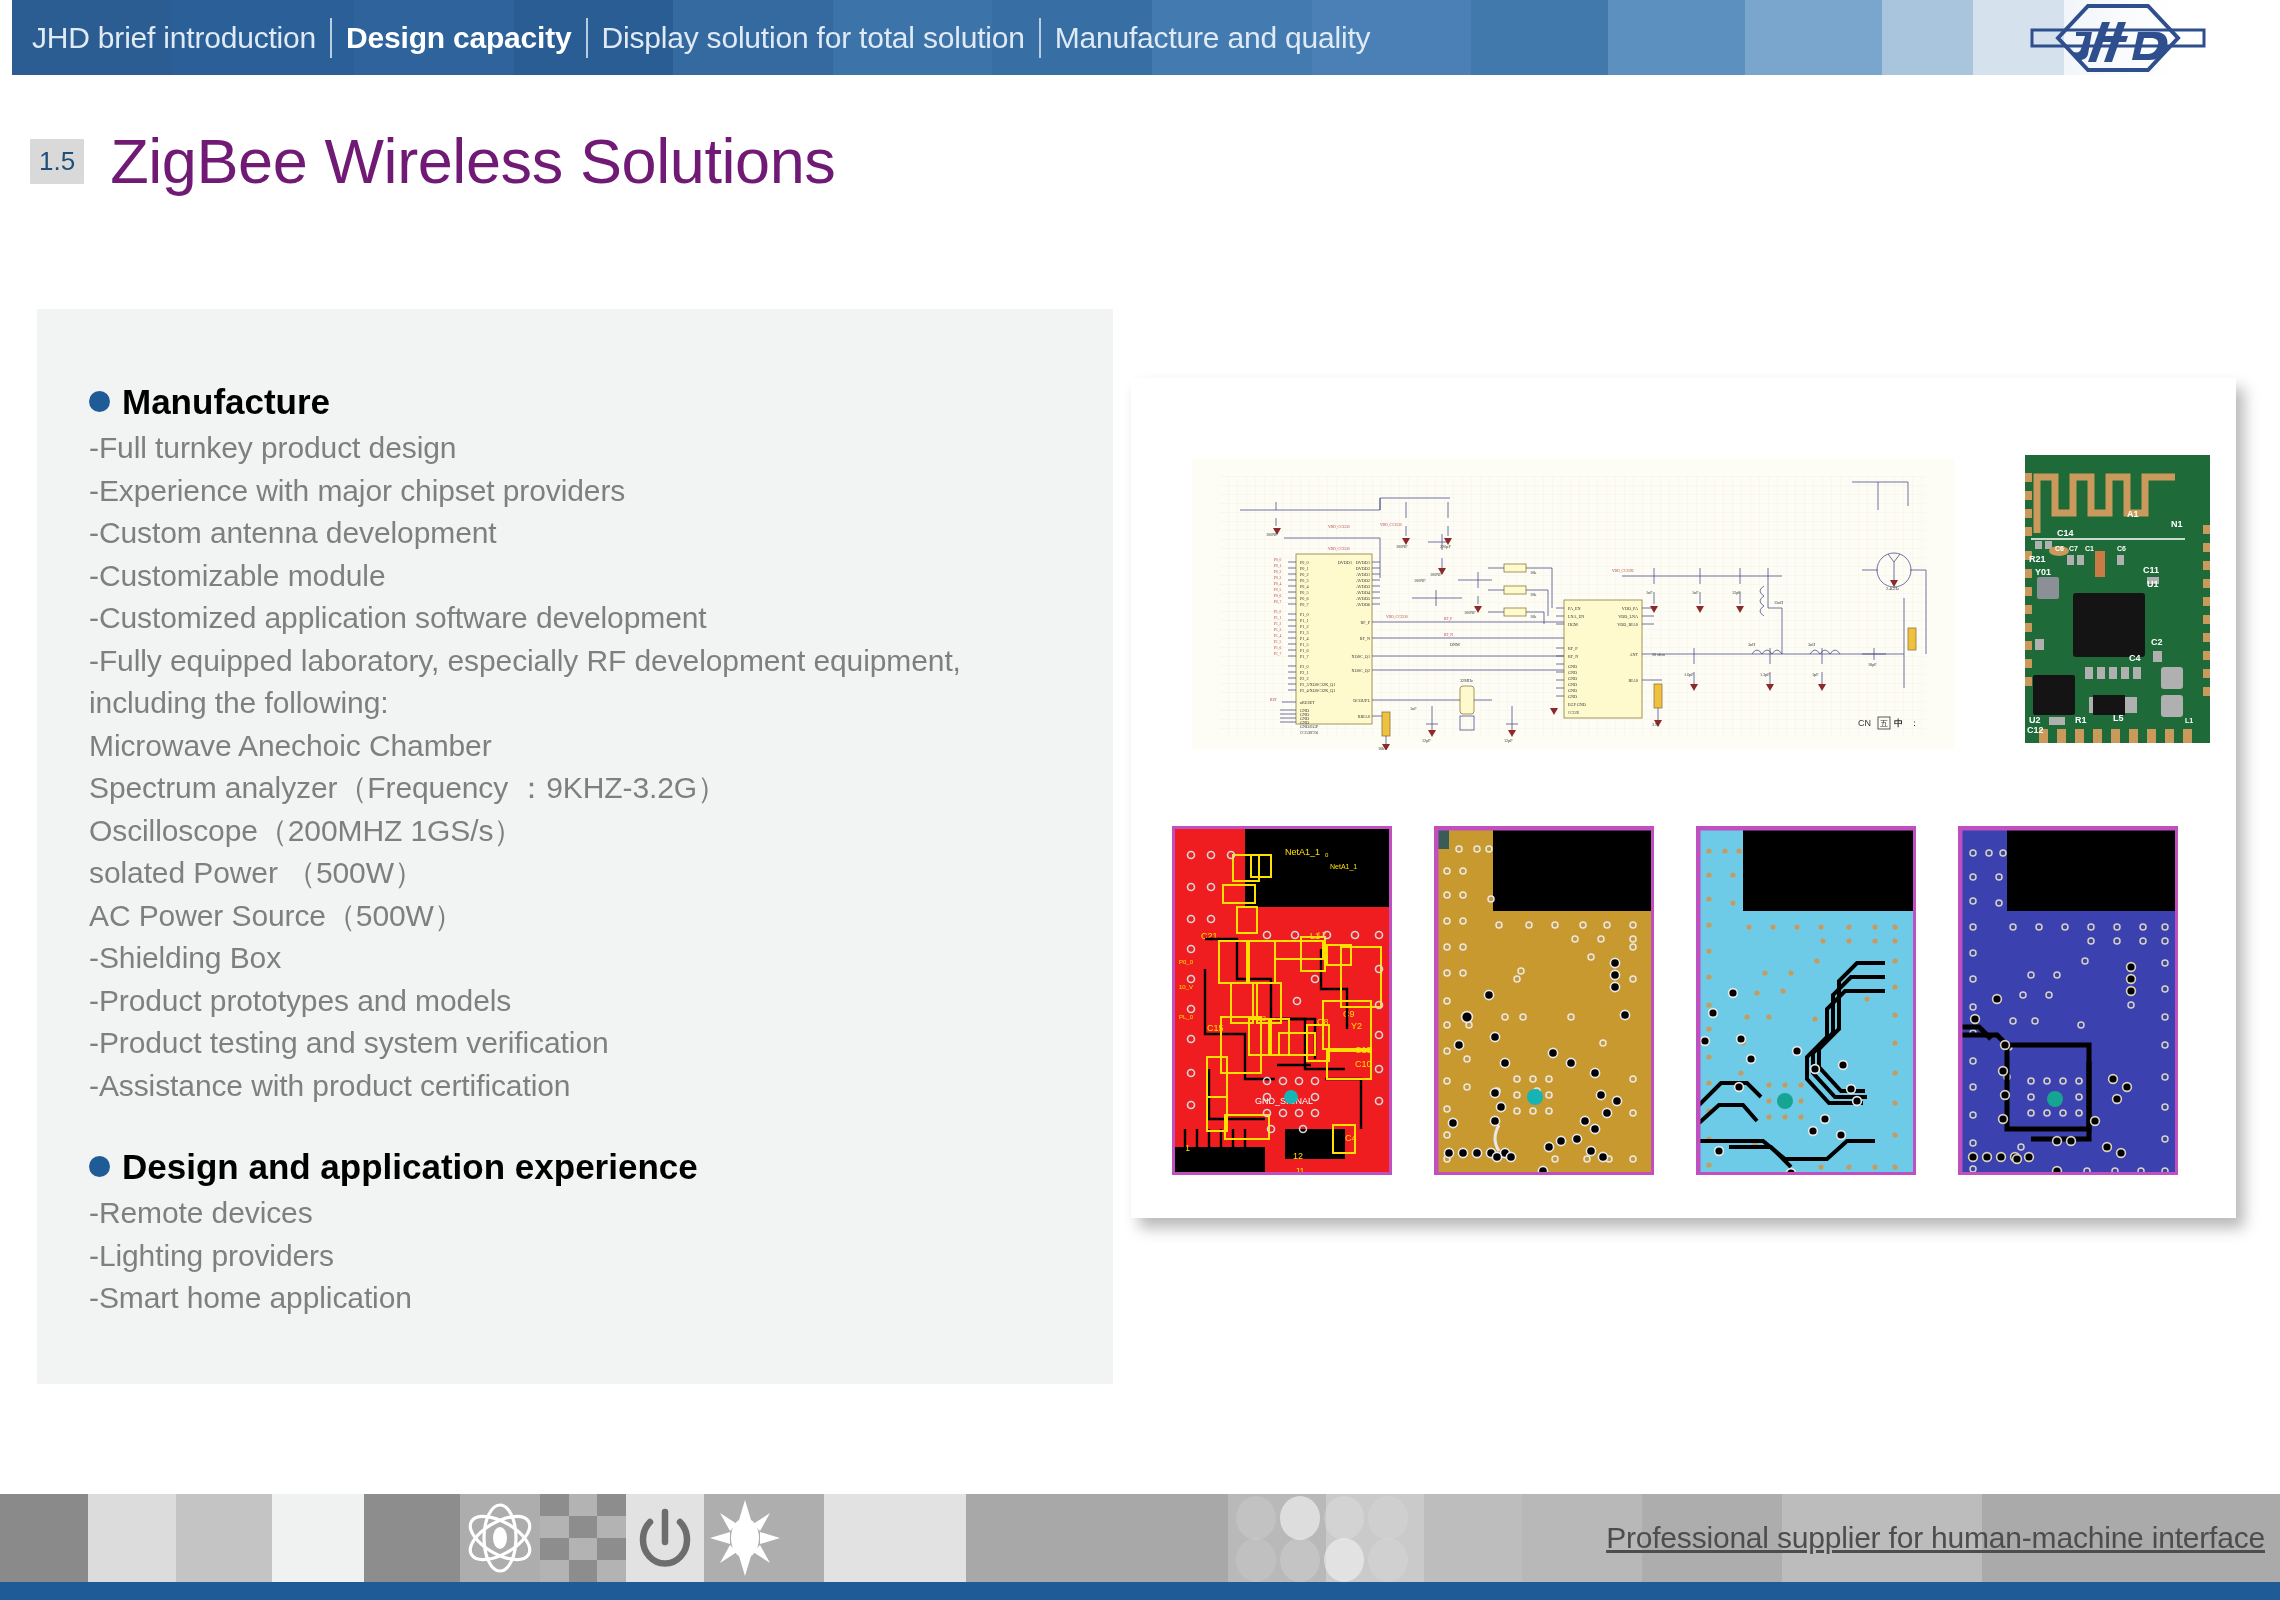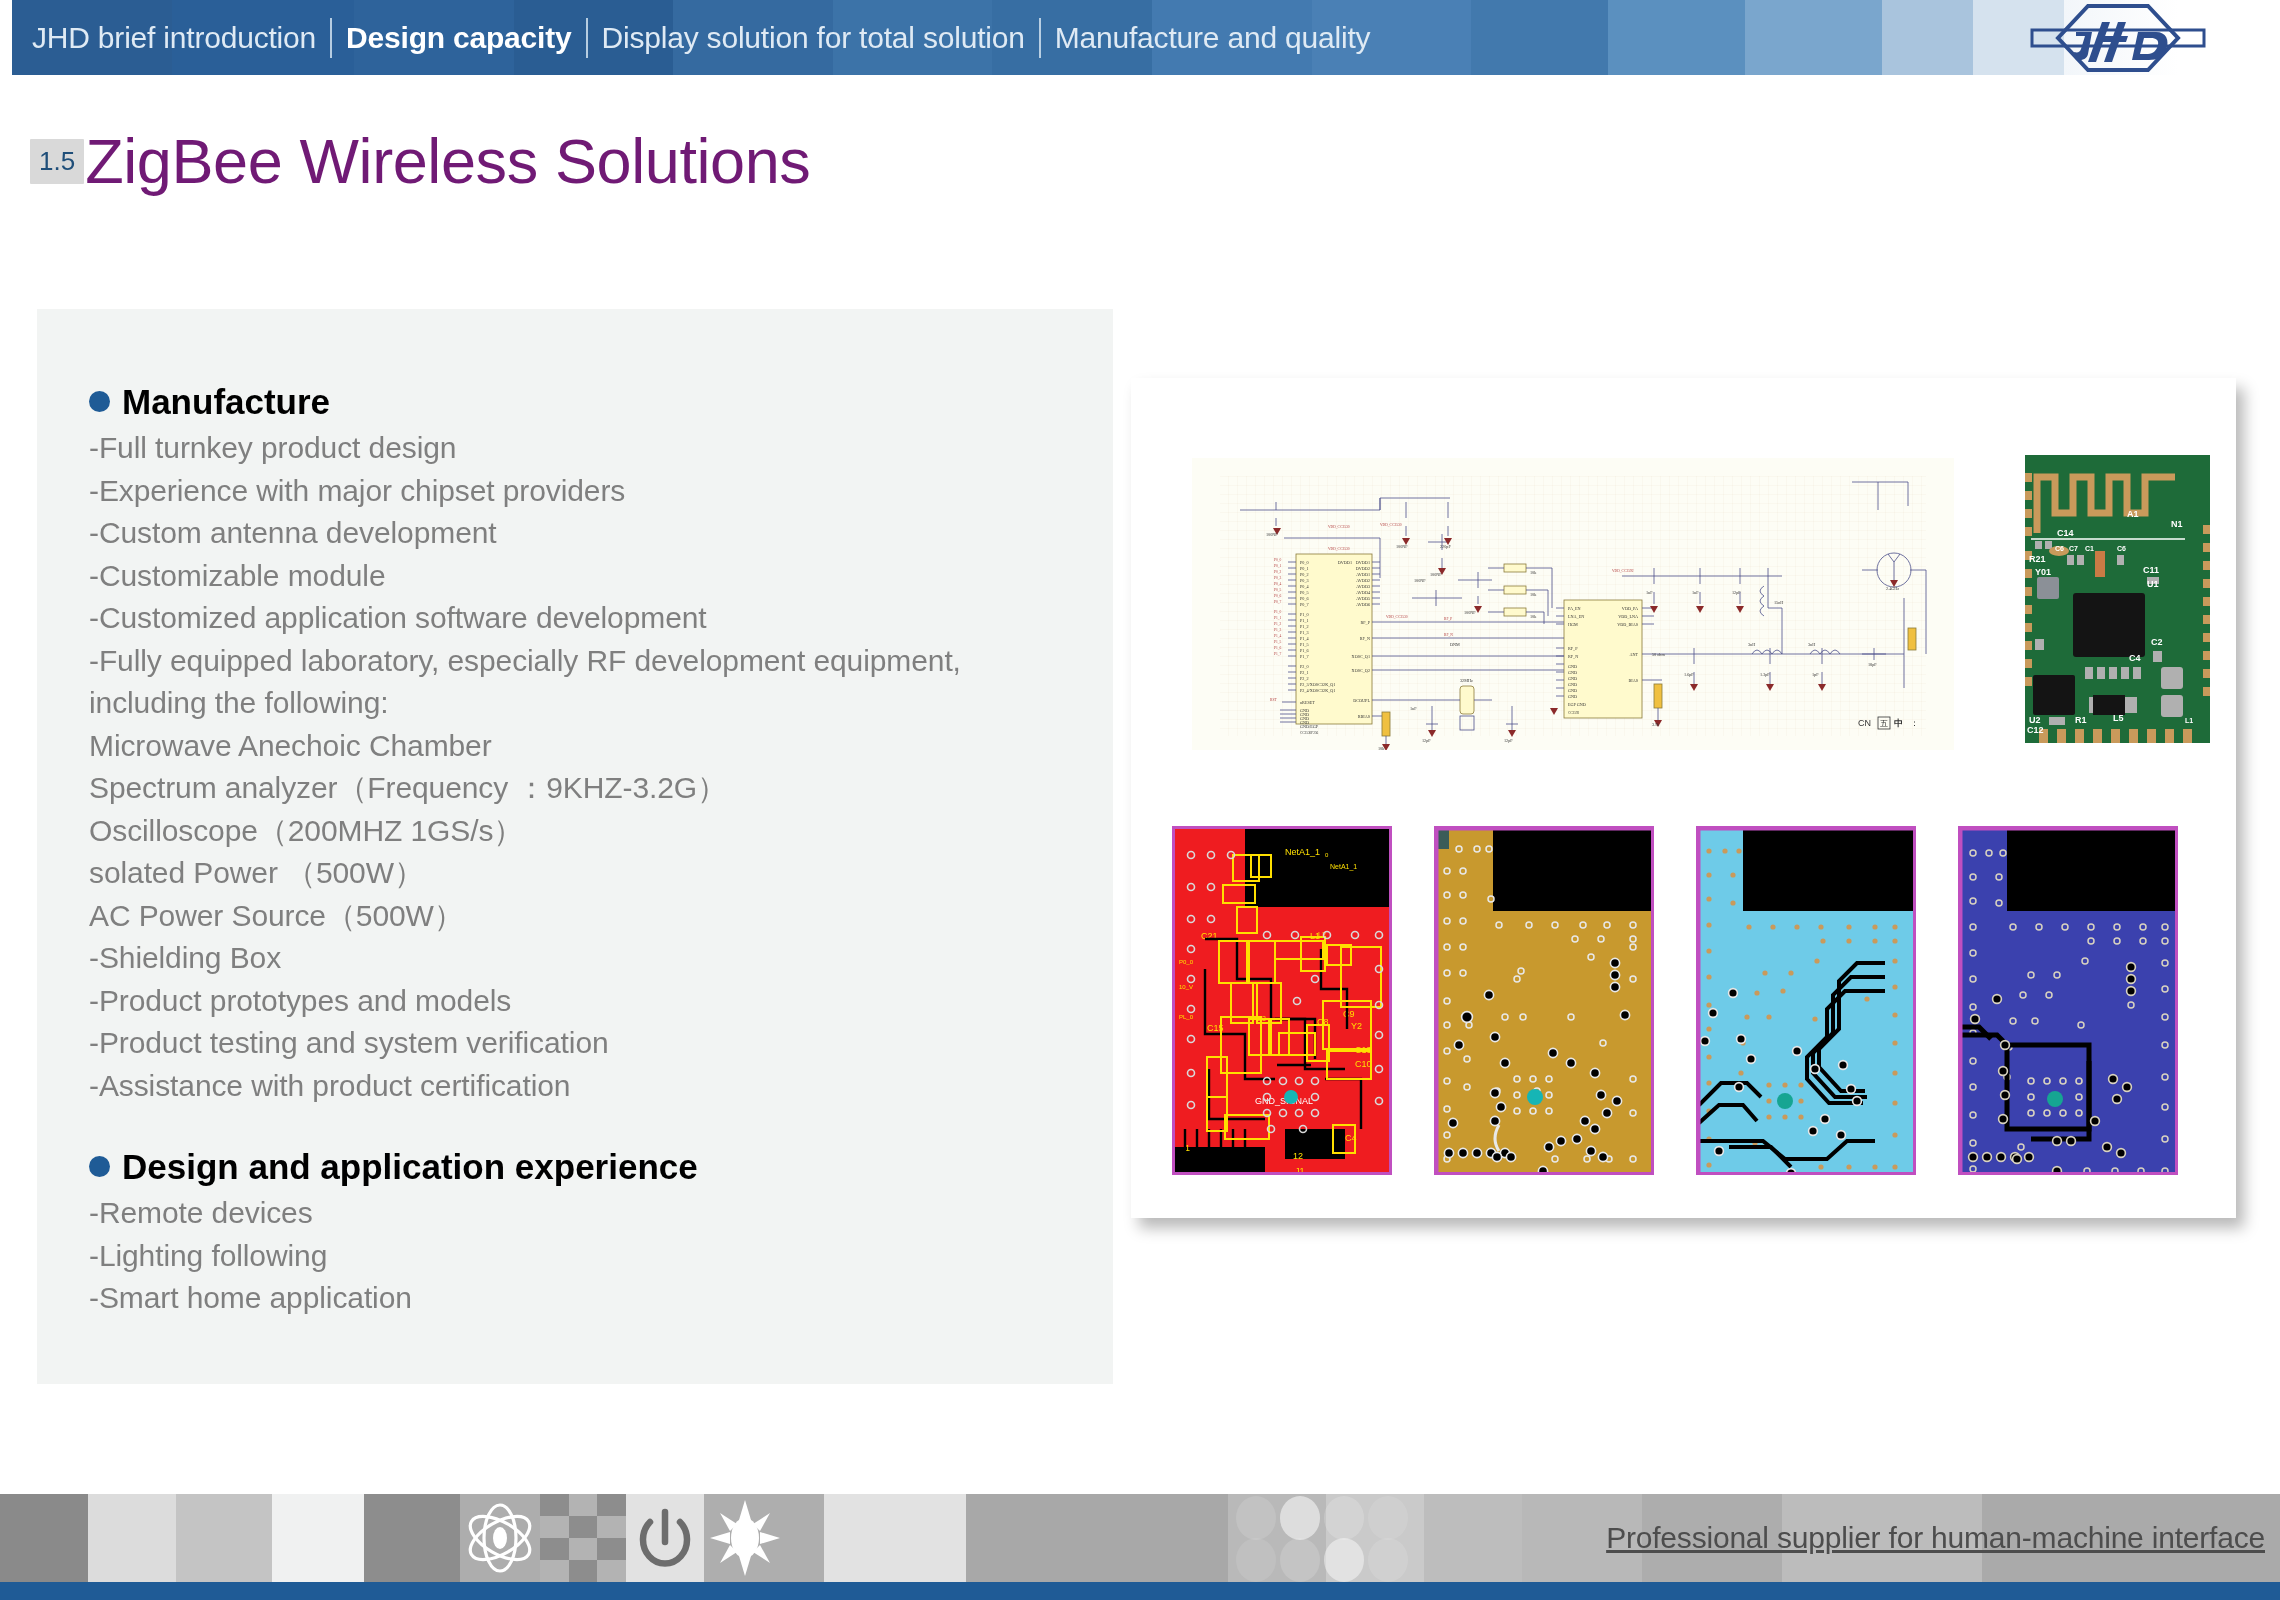--- a/index.html
+++ b/index.html
@@ -77,21 +77,21 @@
     height: 72px;
   }
 
   
   .title-row {
     position: absolute;
     left: 30px;
     top: 130px;
     display: flex;
     align-items: center;
-    gap: 1px;
+    gap: 26px;
   }
   .title-num {
     background: #d9d9d9;
     color: #1f4e79;
     font-size: 26px;
     line-height: 1;
     padding: 9px 9px 10px 9px;
     border-radius: 1px;
   }
   .title-text {
@@ -311,21 +311,21 @@
     <div class="body-line">-Assistance with product certification</div>
 
     <div class="sec-gap"></div>
 
     <div class="sec-head">
       <span class="bullet-dot"></span>
       <span>Design and application experience</span>
     </div>
 
     <div class="body-line">-Remote devices</div>
-    <div class="body-line">-Lighting following</div>
+    <div class="body-line">-Lighting providers</div>
     <div class="body-line">-Smart home application</div>
 
   </div>
 </div>
 
 <div class="right-panel"></div>
 
 <div class="schematic">
   <svg class="schem-svg" viewBox="0 0 762 292" width="762" height="292">
     <defs>

